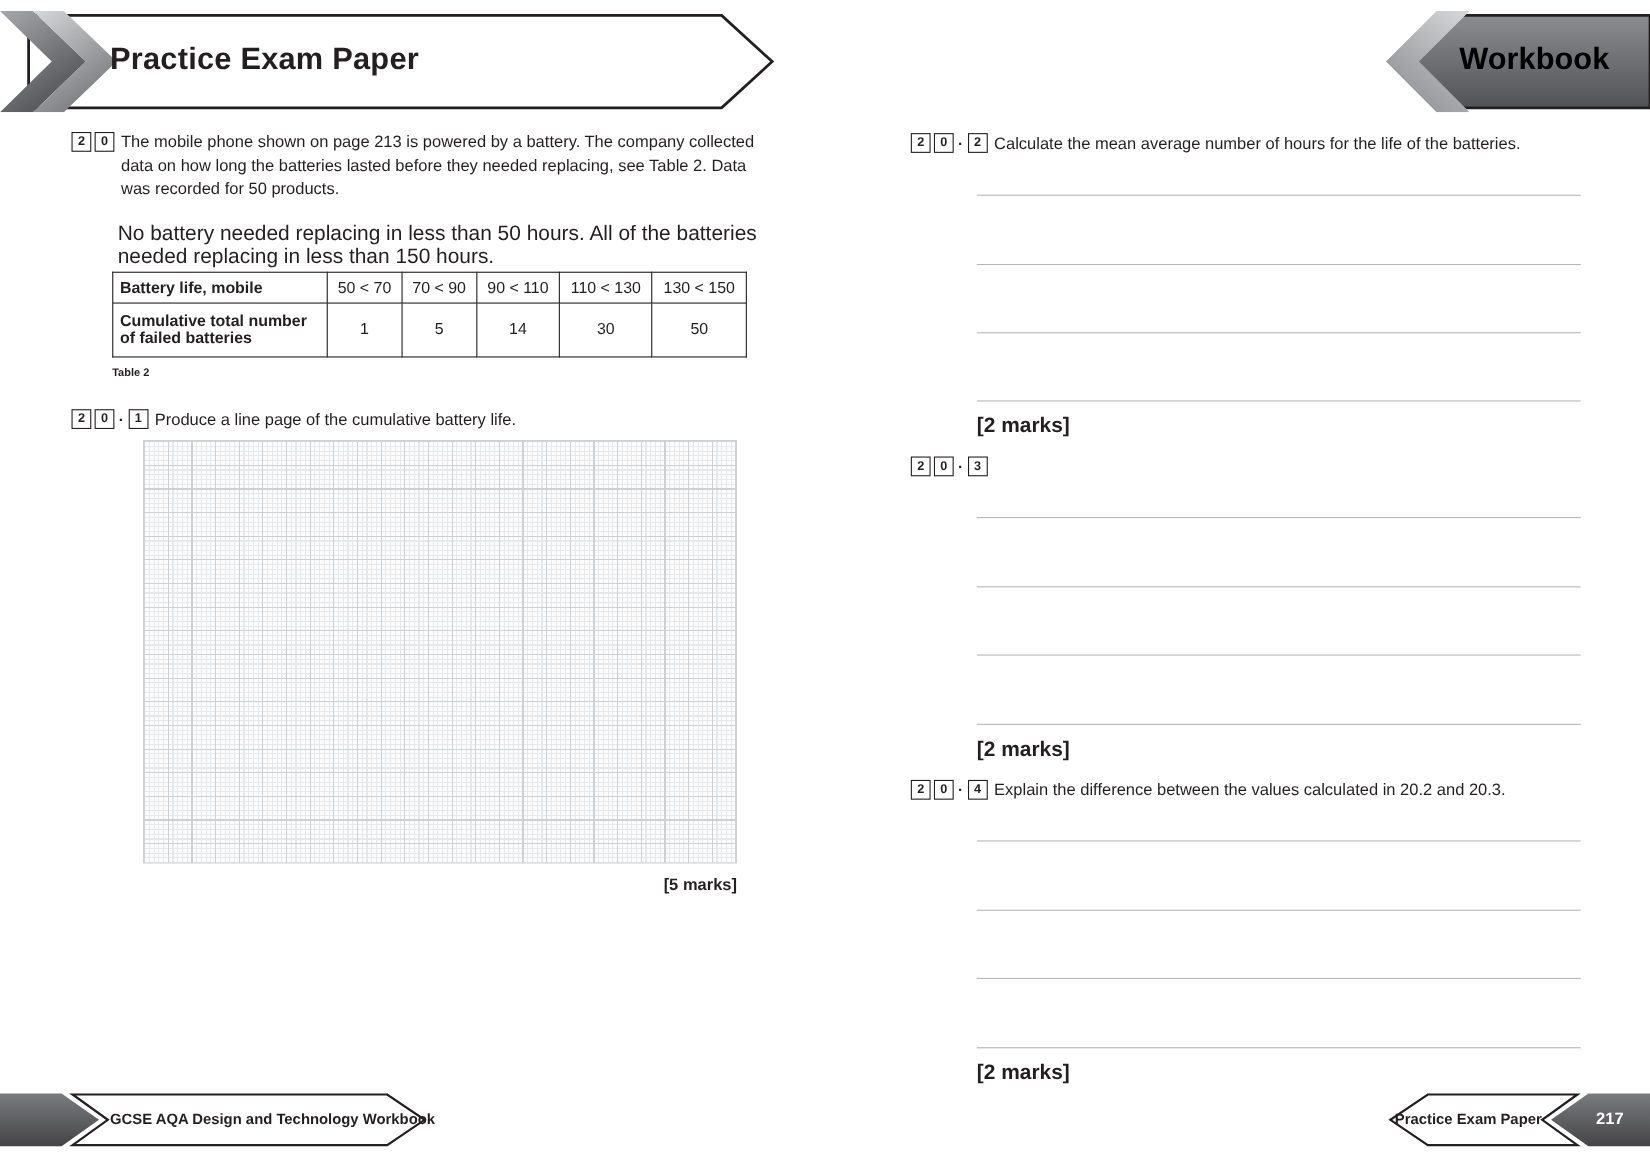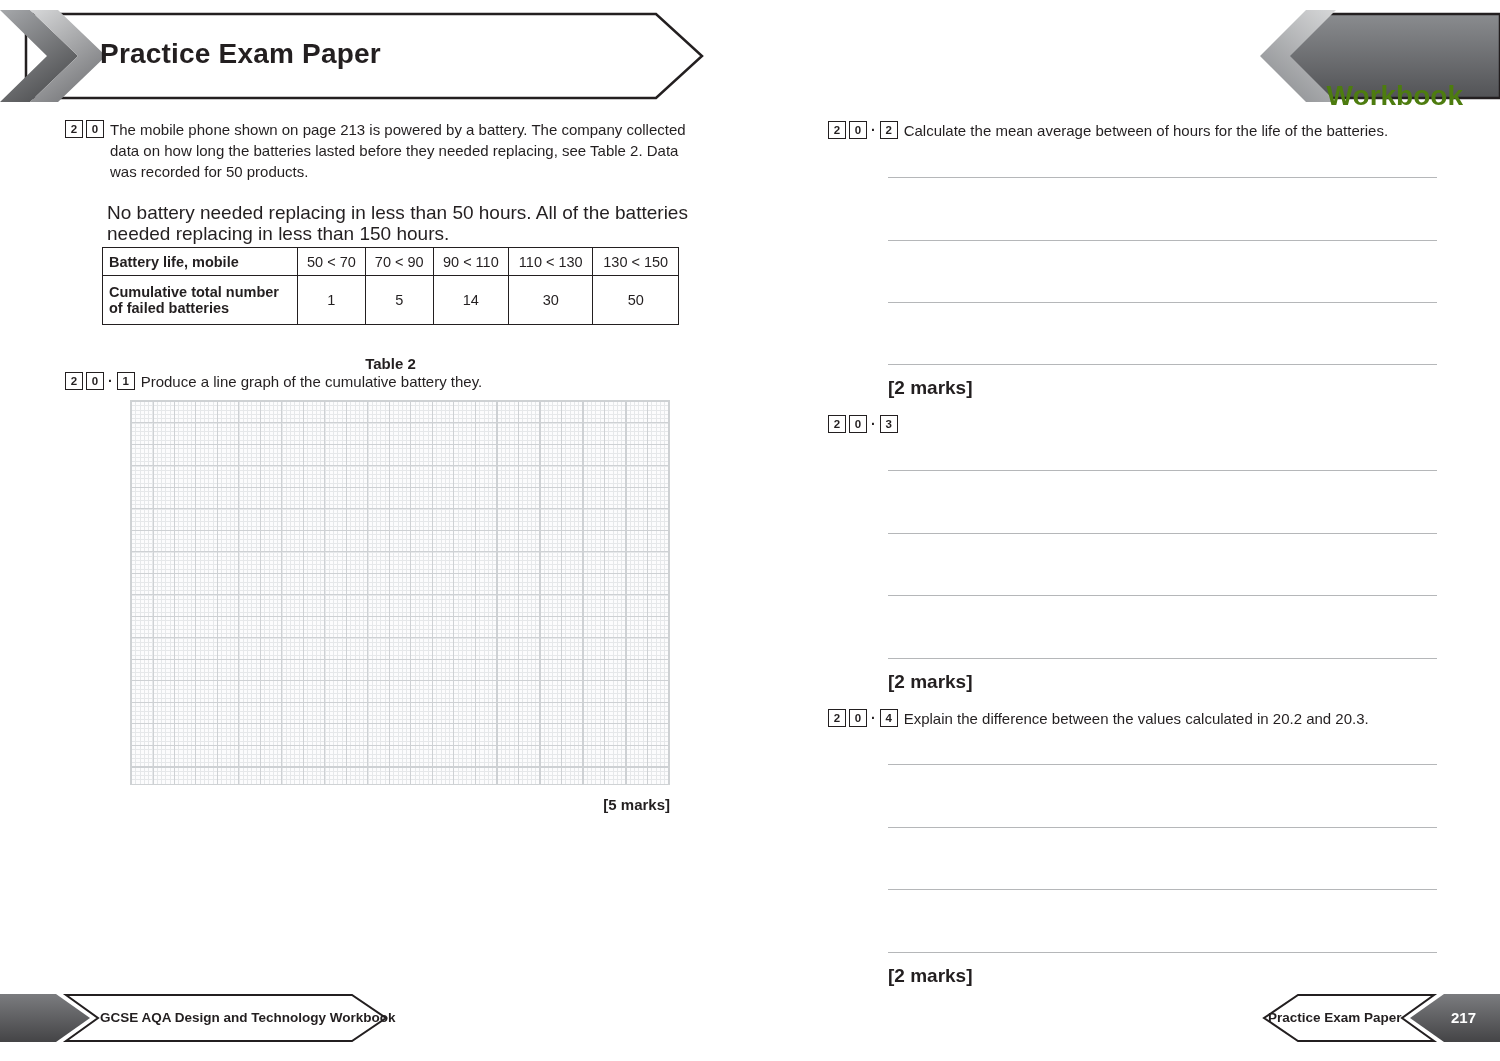--- a/index.html
+++ b/index.html
@@ -12,21 +12,21 @@
 
   
   .hdr-left  { position: absolute; top: 10px; left: 0; width: 710px; height: 92px; }
   .hdr-right { position: absolute; top: 10px; right: 0; width: 240px; height: 92px; }
   .title-left {
     position: absolute; left: 100px; top: 28px;
     font-size: 28px; font-weight: bold; letter-spacing: 0.2px;
   }
   .title-right {
     position: absolute; right: 37px; top: 28px;
-    font-size: 28px; font-weight: bold; color: #4d7c0f; margin-top: 42px;
+    font-size: 28px; font-weight: bold; color: #000000;
   }
 
   
   .q { position: absolute; display: flex; gap: 6px; align-items: flex-start; }
   .qnum { display: flex; gap: 3px; align-items: center; margin-top: 1px; flex: 0 0 auto; }
   .qbox {
     width: 16px; height: 16px; border: 1.5px solid #231f20;
     display: flex; align-items: center; justify-content: center;
     font-size: 11.5px; font-weight: bold; background: #fff;
   }
@@ -36,21 +36,21 @@
 
   
   .table-wrap { position: absolute; left: 102px; top: 247px; }
   table.battery-table { border-collapse: collapse; width: 577px; font-size: 14.5px; }
   table.battery-table td { border: 1.2px solid #231f20; padding: 2px 6px; }
   td.th-label { font-weight: bold; text-align: left; width: 182px; }
   td.th-range { text-align: center; height: 23px; }
   td.td-val { text-align: center; }
   .table-caption {
     position: absolute; left: 102px; top: 334px; width: 577px;
-    text-align: center; font-weight: bold; font-size: 15px; margin-top: 21px;
+    text-align: left; font-weight: bold; font-size: 10px;
   }
 
   
   .graph-grid {
     position: absolute; left: 130px; top: 400px; width: 538px; height: 383px;
     border: 1px solid #cfd2d4;
     background-color: #fcfcfd;
     background-image:
       repeating-linear-gradient(to right,  #ced1d4 0 1px, transparent 1px 21.5px),
       repeating-linear-gradient(to bottom, #ced1d4 0 1px, transparent 1px 21.5px),
@@ -164,35 +164,35 @@
   </div>
   <div class="table-caption">Table 2</div>
 
   <div class="q" style="left:65px; top:371px; width:622px;">
     <div class="qnum">
       <span class="qbox">2</span>
       <span class="qbox">0</span>
       <span class="qdot">·</span>
       <span class="qbox">1</span>
     </div>
-    <div class="qtext">Produce a line graph of the cumulative battery they.</div>
+    <div class="qtext">Produce a line page of the cumulative battery life.</div>
   </div>
 
   <div class="graph-grid"></div>
 
   <div class="marks-left" style="top:796px;">[5 marks]</div>
 
   <div class="q" style="left:828px; top:120px; width:615px;">
     <div class="qnum">
       <span class="qbox">2</span>
       <span class="qbox">0</span>
       <span class="qdot">·</span>
       <span class="qbox">2</span>
     </div>
-    <div class="qtext">Calculate the mean average between of hours for the life of the batteries.</div>
+    <div class="qtext">Calculate the mean average number of hours for the life of the batteries.</div>
   </div>
   <div class="ans-line" style="top:177px;"></div>
   <div class="ans-line" style="top:240px;"></div>
   <div class="ans-line" style="top:302px;"></div>
   <div class="ans-line" style="top:364px;"></div>
   <div class="marks" style="top:377px;">[2 marks]</div>
 
   <div class="q" style="left:828px; top:414px; width:615px;">
     <div class="qnum">
       <span class="qbox">2</span>

